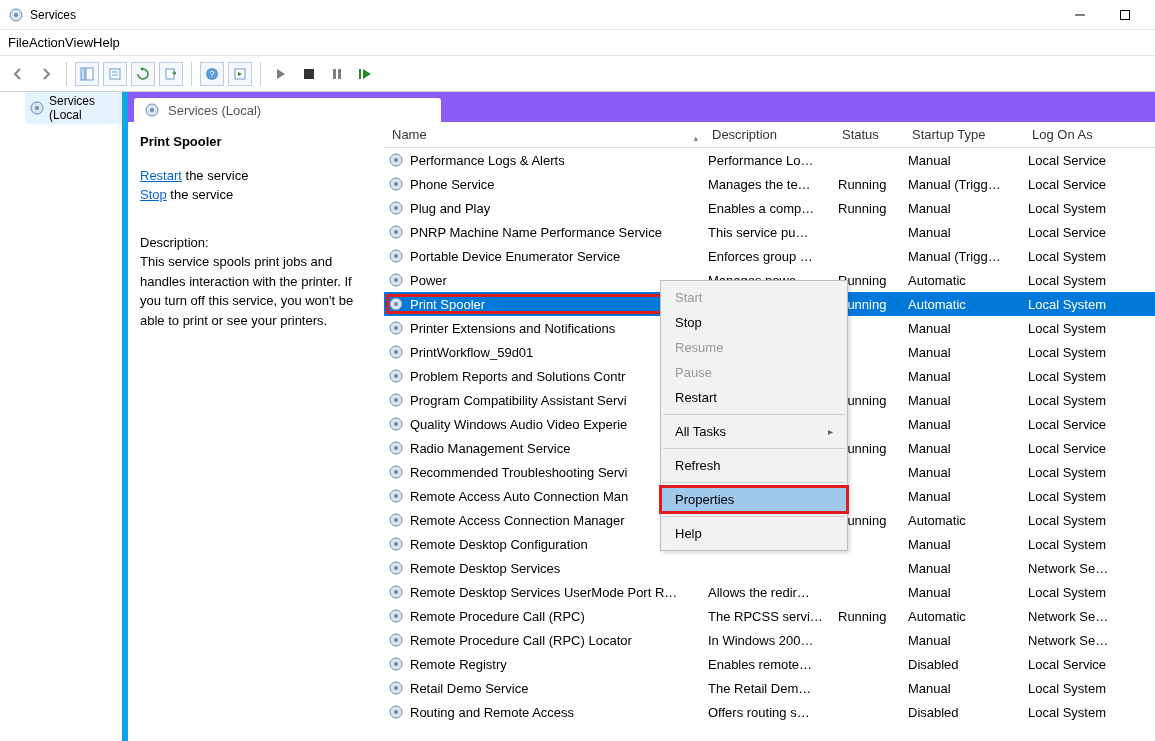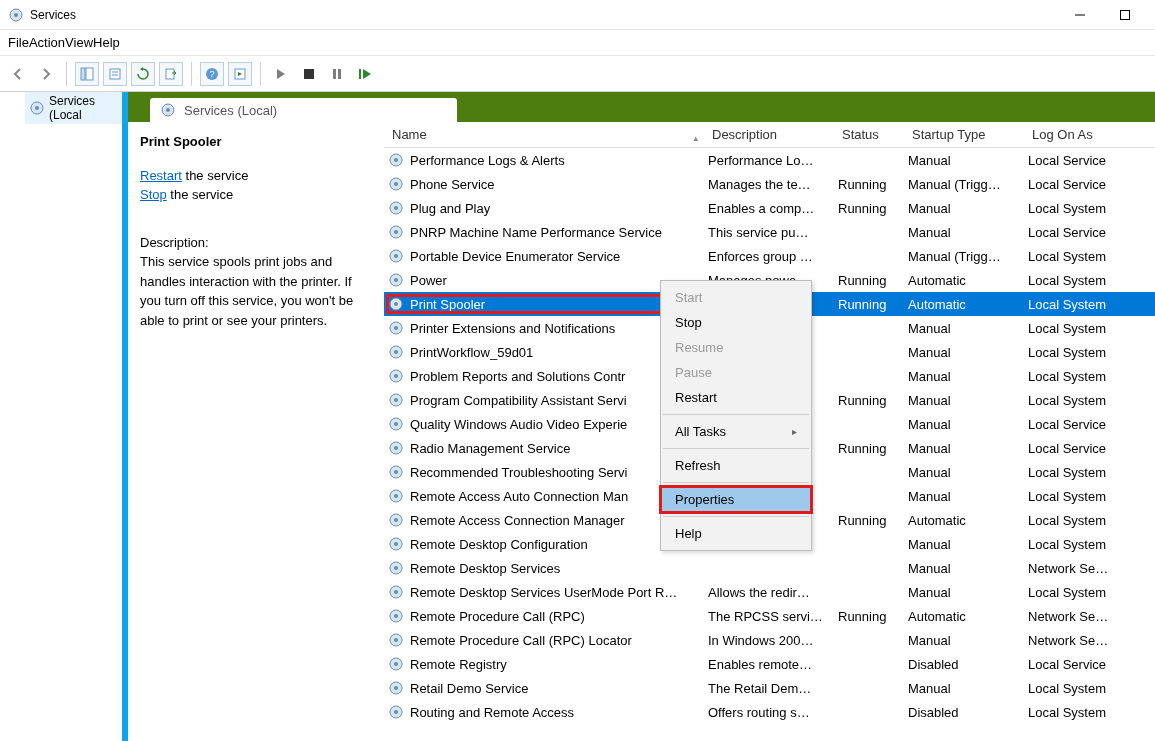--- a/index.html
+++ b/index.html
@@ -22,21 +22,21 @@
 .toolbar .tbtn.framed { border: 1px solid #bfcde0; background: #f4f8fc; }
 .toolbar .sep { width: 1px; height: 24px; background: #d0d0d0; margin: 0 4px; }
 
 
 .main { display: flex; height: calc(741px - 30px - 26px - 36px); }
 .leftpane { width: 128px; border-right: 6px solid #0ea5e9; padding-left: 25px; }
 .leftpane .node { display: flex; align-items: center; padding: 2px 4px; background: #e5f3ff; gap: 4px; font-size: 12px; }
 .rightpane { flex: 1; display: flex; flex-direction: column; overflow: hidden; }
 
 
-.tabheader { height: 30px; display: flex; align-items: flex-end; background: #4d7c0f; padding-left: 22px; }
+.tabheader { height: 30px; display: flex; align-items: flex-end; background: #8b5cf6; padding-left: 6px; }
 .tabheader .tab { background: #fff; padding: 4px 180px 4px 10px; border-top-left-radius: 3px; border-top-right-radius: 3px; display: flex; align-items: center; gap: 8px; font-size: 13px; color: #555; }
 .tabheader .spacer { height: 30px; flex:1; }
 
 
 .content { flex: 1; display: flex; overflow: hidden; }
 .detailpane { width: 256px; padding: 10px 12px; font-size: 13px; line-height: 1.5; }
 .detailpane .svcname { font-weight: 600; margin-bottom: 14px; }
 .detailpane a { color: #0066cc; text-decoration: underline; }
 .detailpane .desc-label { margin-top: 28px; }
 .listpane { flex: 1; display: flex; flex-direction: column; overflow: hidden; position: relative; }
@@ -51,21 +51,21 @@
 .row { display: grid; grid-template-columns: 320px 130px 70px 120px 100px; height: 24px; align-items: center; padding-left: 4px; font-size: 13px; }
 .row .namecell { display: flex; align-items: center; gap: 6px; overflow: hidden; white-space: nowrap; }
 .row .cell { overflow: hidden; white-space: nowrap; text-overflow: ellipsis; padding-right: 6px; }
 .row.selected { background: #0078d7; color: #fff; }
 .row.highlightbox .namecell { outline: 3px solid #e11b1b; outline-offset: -1px; }
 
 
 .gear { width: 16px; height: 16px; flex-shrink: 0; }
 
 
-.ctxmenu { position: absolute; left: 276px; top: 158px; width: 152px; background: #f2f2f2; border: 1px solid #bdbdbd; box-shadow: 2px 2px 4px rgba(0,0,0,.15); padding: 4px 0; font-size: 13px; z-index: 10; }
+.ctxmenu { position: absolute; left: 276px; top: 158px; width: 188px; background: #f2f2f2; border: 1px solid #bdbdbd; box-shadow: 2px 2px 4px rgba(0,0,0,.15); padding: 4px 0; font-size: 13px; z-index: 10; }
 .ctxmenu .item { padding: 5px 14px; color: #000; display:flex; justify-content:space-between; align-items:center;}
 .ctxmenu .item.disabled { color: #9a9a9a; }
 .ctxmenu .item.hover { background: #9fc9eb; }
 .ctxmenu .item.hover.red { outline: 3px solid #e11b1b; outline-offset: -1px; font-weight:400;}
 .ctxmenu .divider { height: 1px; background: #d0d0d0; margin: 4px 2px; }
 .ctxmenu .submenu-arrow { font-size: 10px; color:#666; }
 </style>
 </head>
 <body>
 

